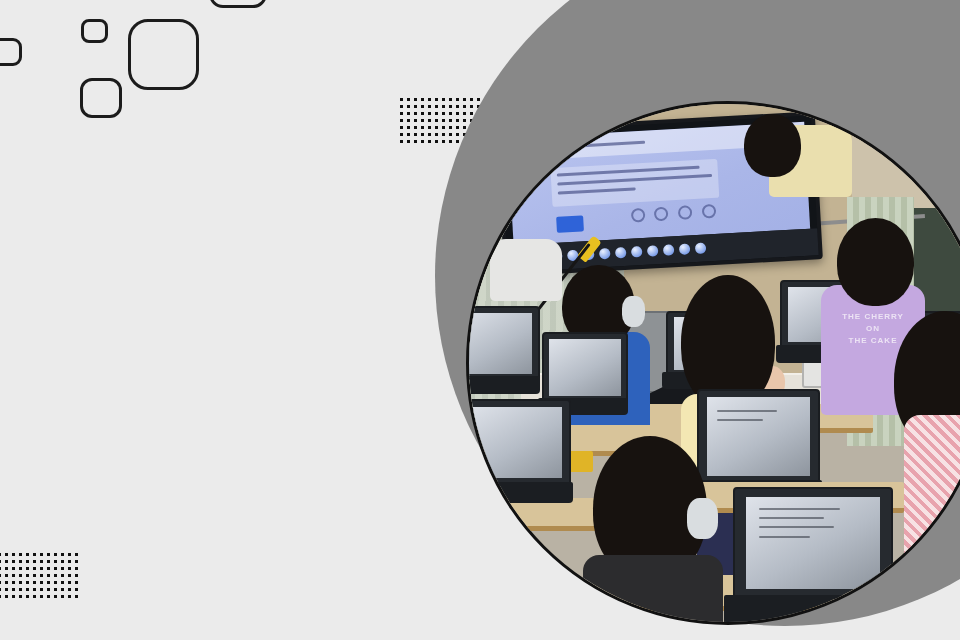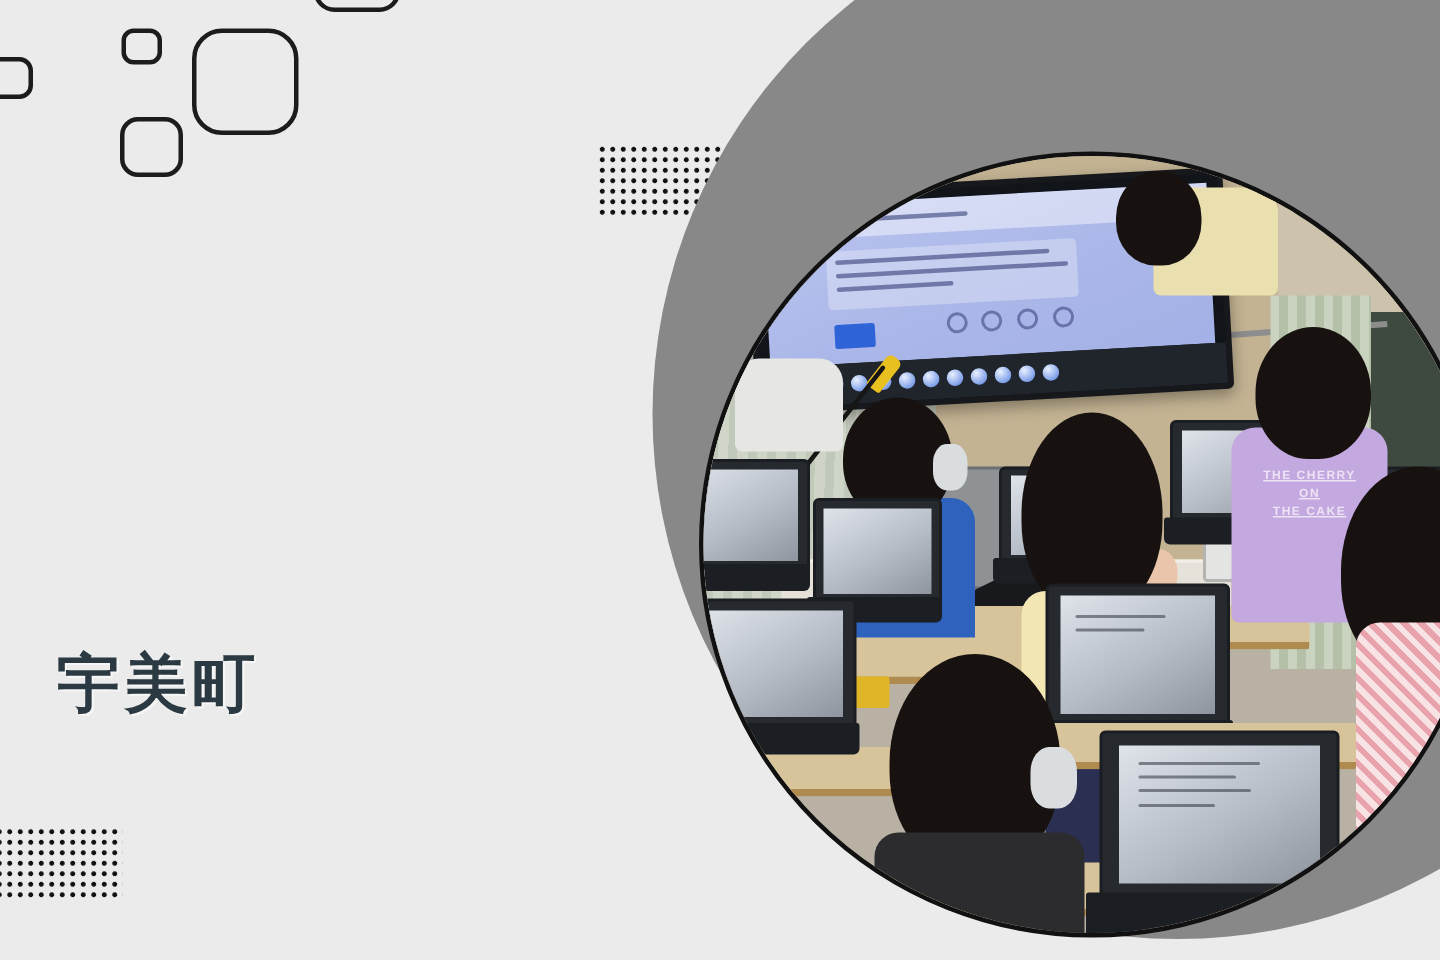--- a/index.html
+++ b/index.html
@@ -223,21 +223,21 @@
   .k5-body { left:84%;  top:60%; width:24%; height:36%;
              background:repeating-linear-gradient(45deg,#e8a3ad 0 4px,#f7e2e4 4px 8px); }
   .k5-head { left:82%;  top:40%; width:20%; height:27%; }
 
   .k6-body { left:58%;  top:4%;  width:16%; height:14%; background:#eadfae; }
   .k6-head { left:53%;  top:2%;  width:11%; height:12%; }
   .k7-body { left:4%;   top:26%; width:14%; height:12%; background:#e6e6e4; }
 
   .shirt-text { position:absolute; left:70%; top:40%; width:16%; height:13%;
                 color:#f4eef8; font-size:8px; letter-spacing:1px; text-align:center;
-                line-height:1.5; font-weight:bold; opacity:.85;text-decoration:underline; }
+                line-height:1.5; font-weight:bold; opacity:.85; }
 
   
   .headline {
     position: absolute;
     left: 38px;
     top: 162px;
     color: #2b3a42;
     font-size: 51px;
     font-weight: bold;
     line-height: 1.16;
@@ -429,15 +429,14 @@
             <div class="lid-txt" style="top:32%;width:56%;"></div>
             <div class="lid-txt" style="top:42%;width:38%;"></div>
           </div>
         </div>
         <div class="base" style="left:-6%;top:74%;width:112%;height:26%;"></div>
       </div>
 
     </div>
   </div>
 
-  <div class="subtitle">宇美町</div>
 
 </div>
 
 </body></html>

